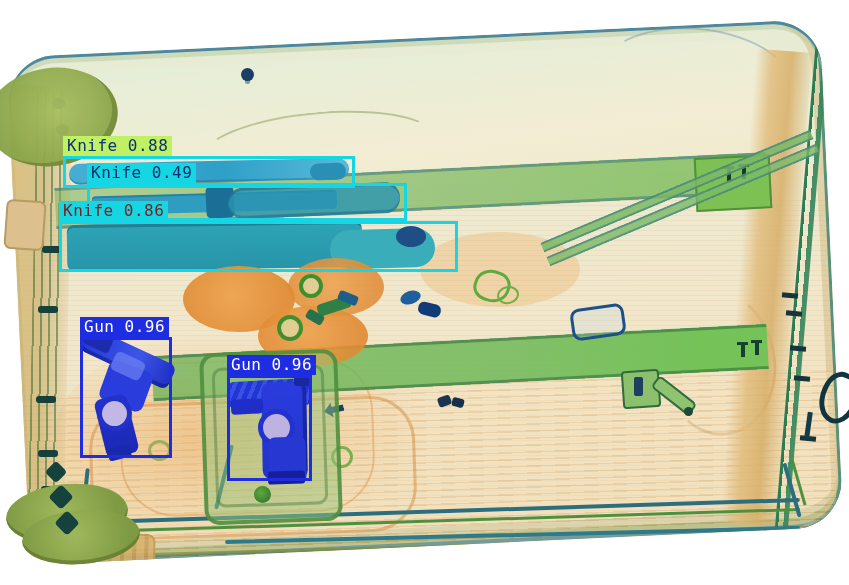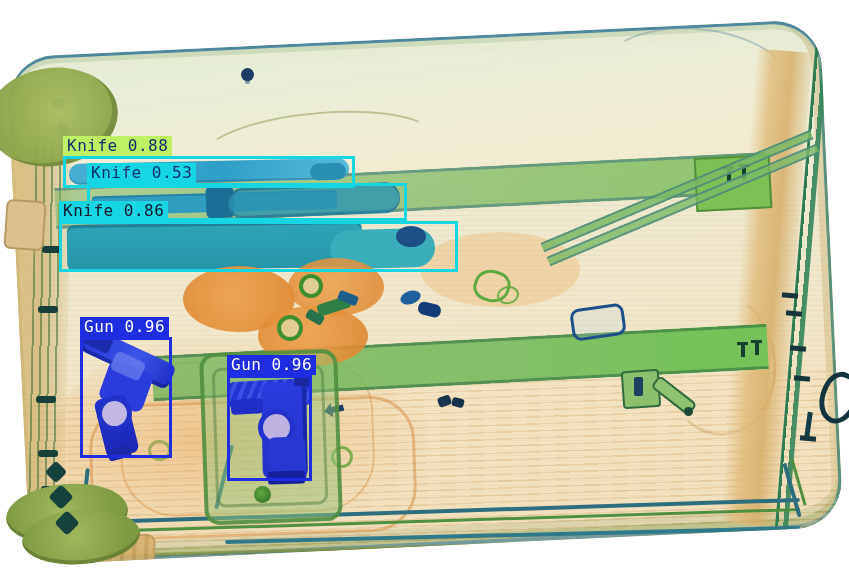--- a/index.html
+++ b/index.html
@@ -154,25 +154,25 @@
   <div class="abs" style="left:58px;top:514px;width:18px;height:18px;background:#16423e;transform:rotate(45deg);border-radius:4px;"></div>
   <div class="abs" style="left:820px;top:372px;width:28px;height:42px;border:5px solid #12343f;border-radius:45% 55% 50% 60%;transform:rotate(24deg);"></div>
 
   <div>
     <div>
       <div class="det-box" style="left: 63px; top: 156px; width: 292px; height: 32px; border-color: rgb(21, 214, 226);"></div>
       <div class="det-label" style="left: 63px; top: 136px; background: #bef264; color: rgb(13, 48, 112);">Knife 0.88</div>
     </div>
     <div>
       <div class="det-box" style="left: 87px; top: 183px; width: 320px; height: 38px; border-color: rgb(21, 214, 226);"></div>
-      <div class="det-label" style="left: 87px; top: 163px; background: rgb(21, 214, 226); color: rgb(13, 48, 112);">Knife 0.53</div>
+      <div class="det-label" style="left: 87px; top: 163px; background: rgb(21, 214, 226); color: rgb(13, 48, 112);">Knife 0.49</div>
     </div>
     <div>
       <div class="det-box" style="left: 59px; top: 221px; width: 399px; height: 51px; border-color: rgb(21, 214, 226);"></div>
-      <div class="det-label" style="left: 59px; top: 201px; background: rgb(21, 214, 226); color: #0f172a;">Knife 0.86</div>
+      <div class="det-label" style="left: 59px; top: 201px; background: rgb(21, 214, 226); color: #7f1d1d;">Knife 0.86</div>
     </div>
     <div>
       <div class="det-box" style="left: 80px; top: 337px; width: 92px; height: 121px; border-color: rgb(30, 44, 226);"></div>
       <div class="det-label" style="left: 80px; top: 317px; background: rgb(30, 44, 226); color: rgb(255, 255, 255);">Gun 0.96</div>
     </div>
     <div>
       <div class="det-box" style="left: 227px; top: 375px; width: 85px; height: 106px; border-color: rgb(30, 44, 226);"></div>
       <div class="det-label" style="left: 227px; top: 355px; background: rgb(30, 44, 226); color: rgb(255, 255, 255);">Gun 0.96</div>
     </div>
   </div>

